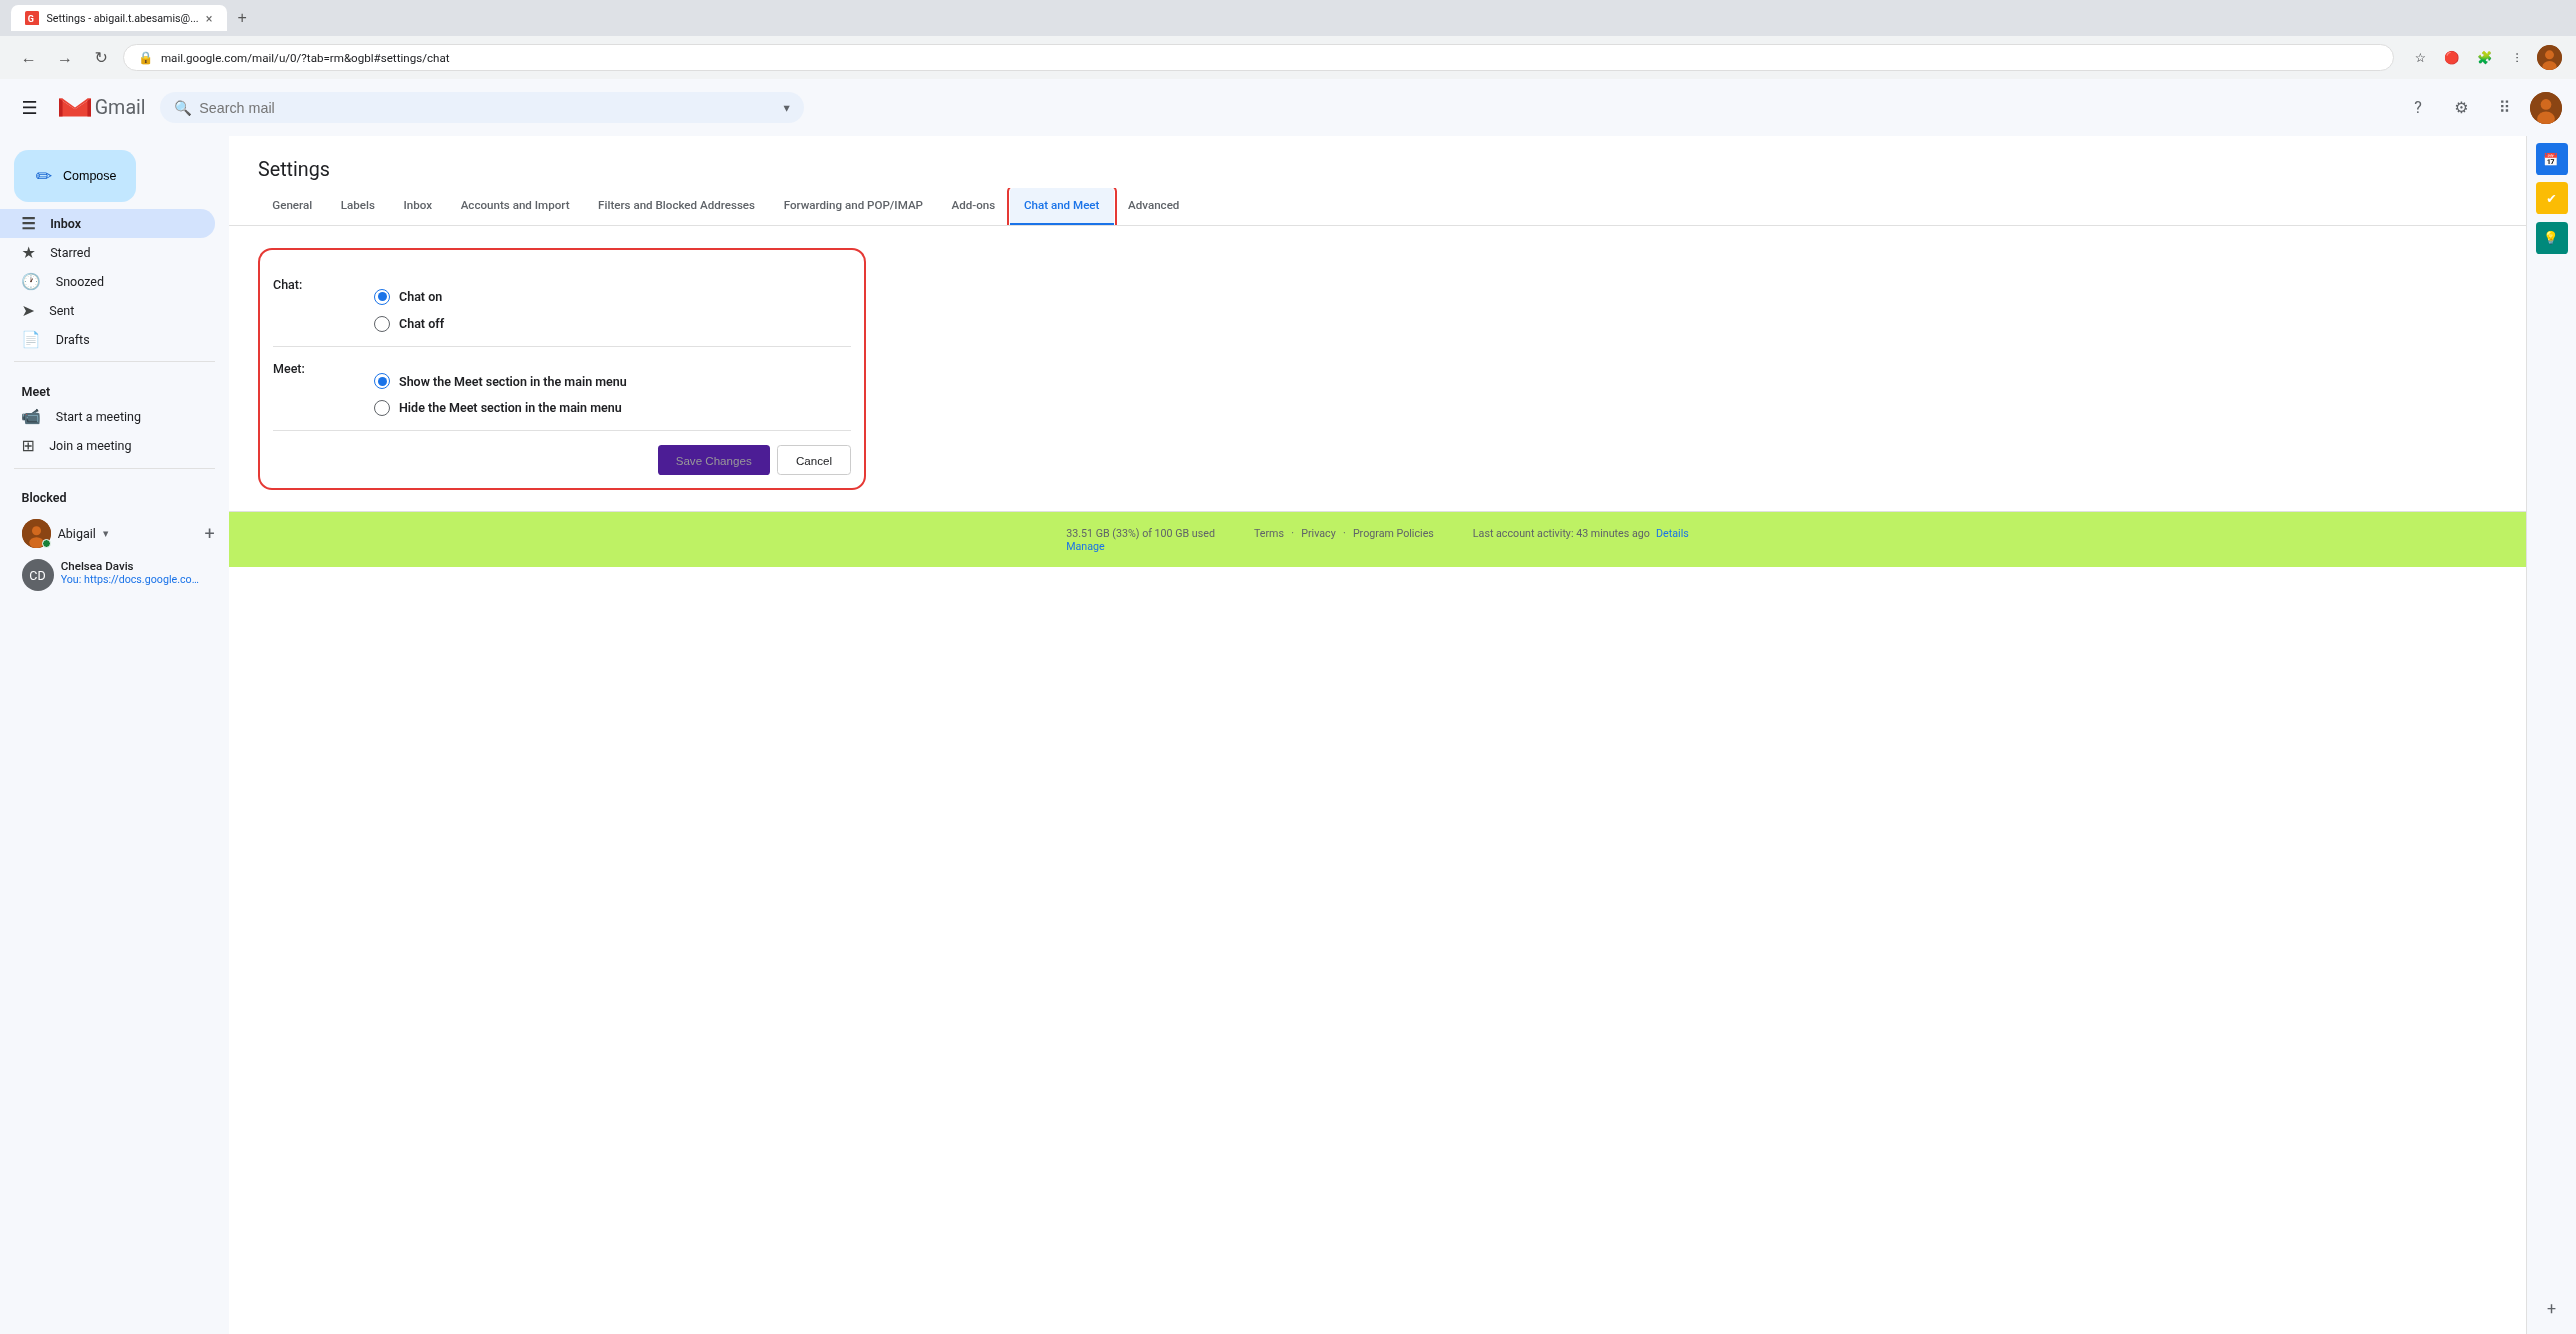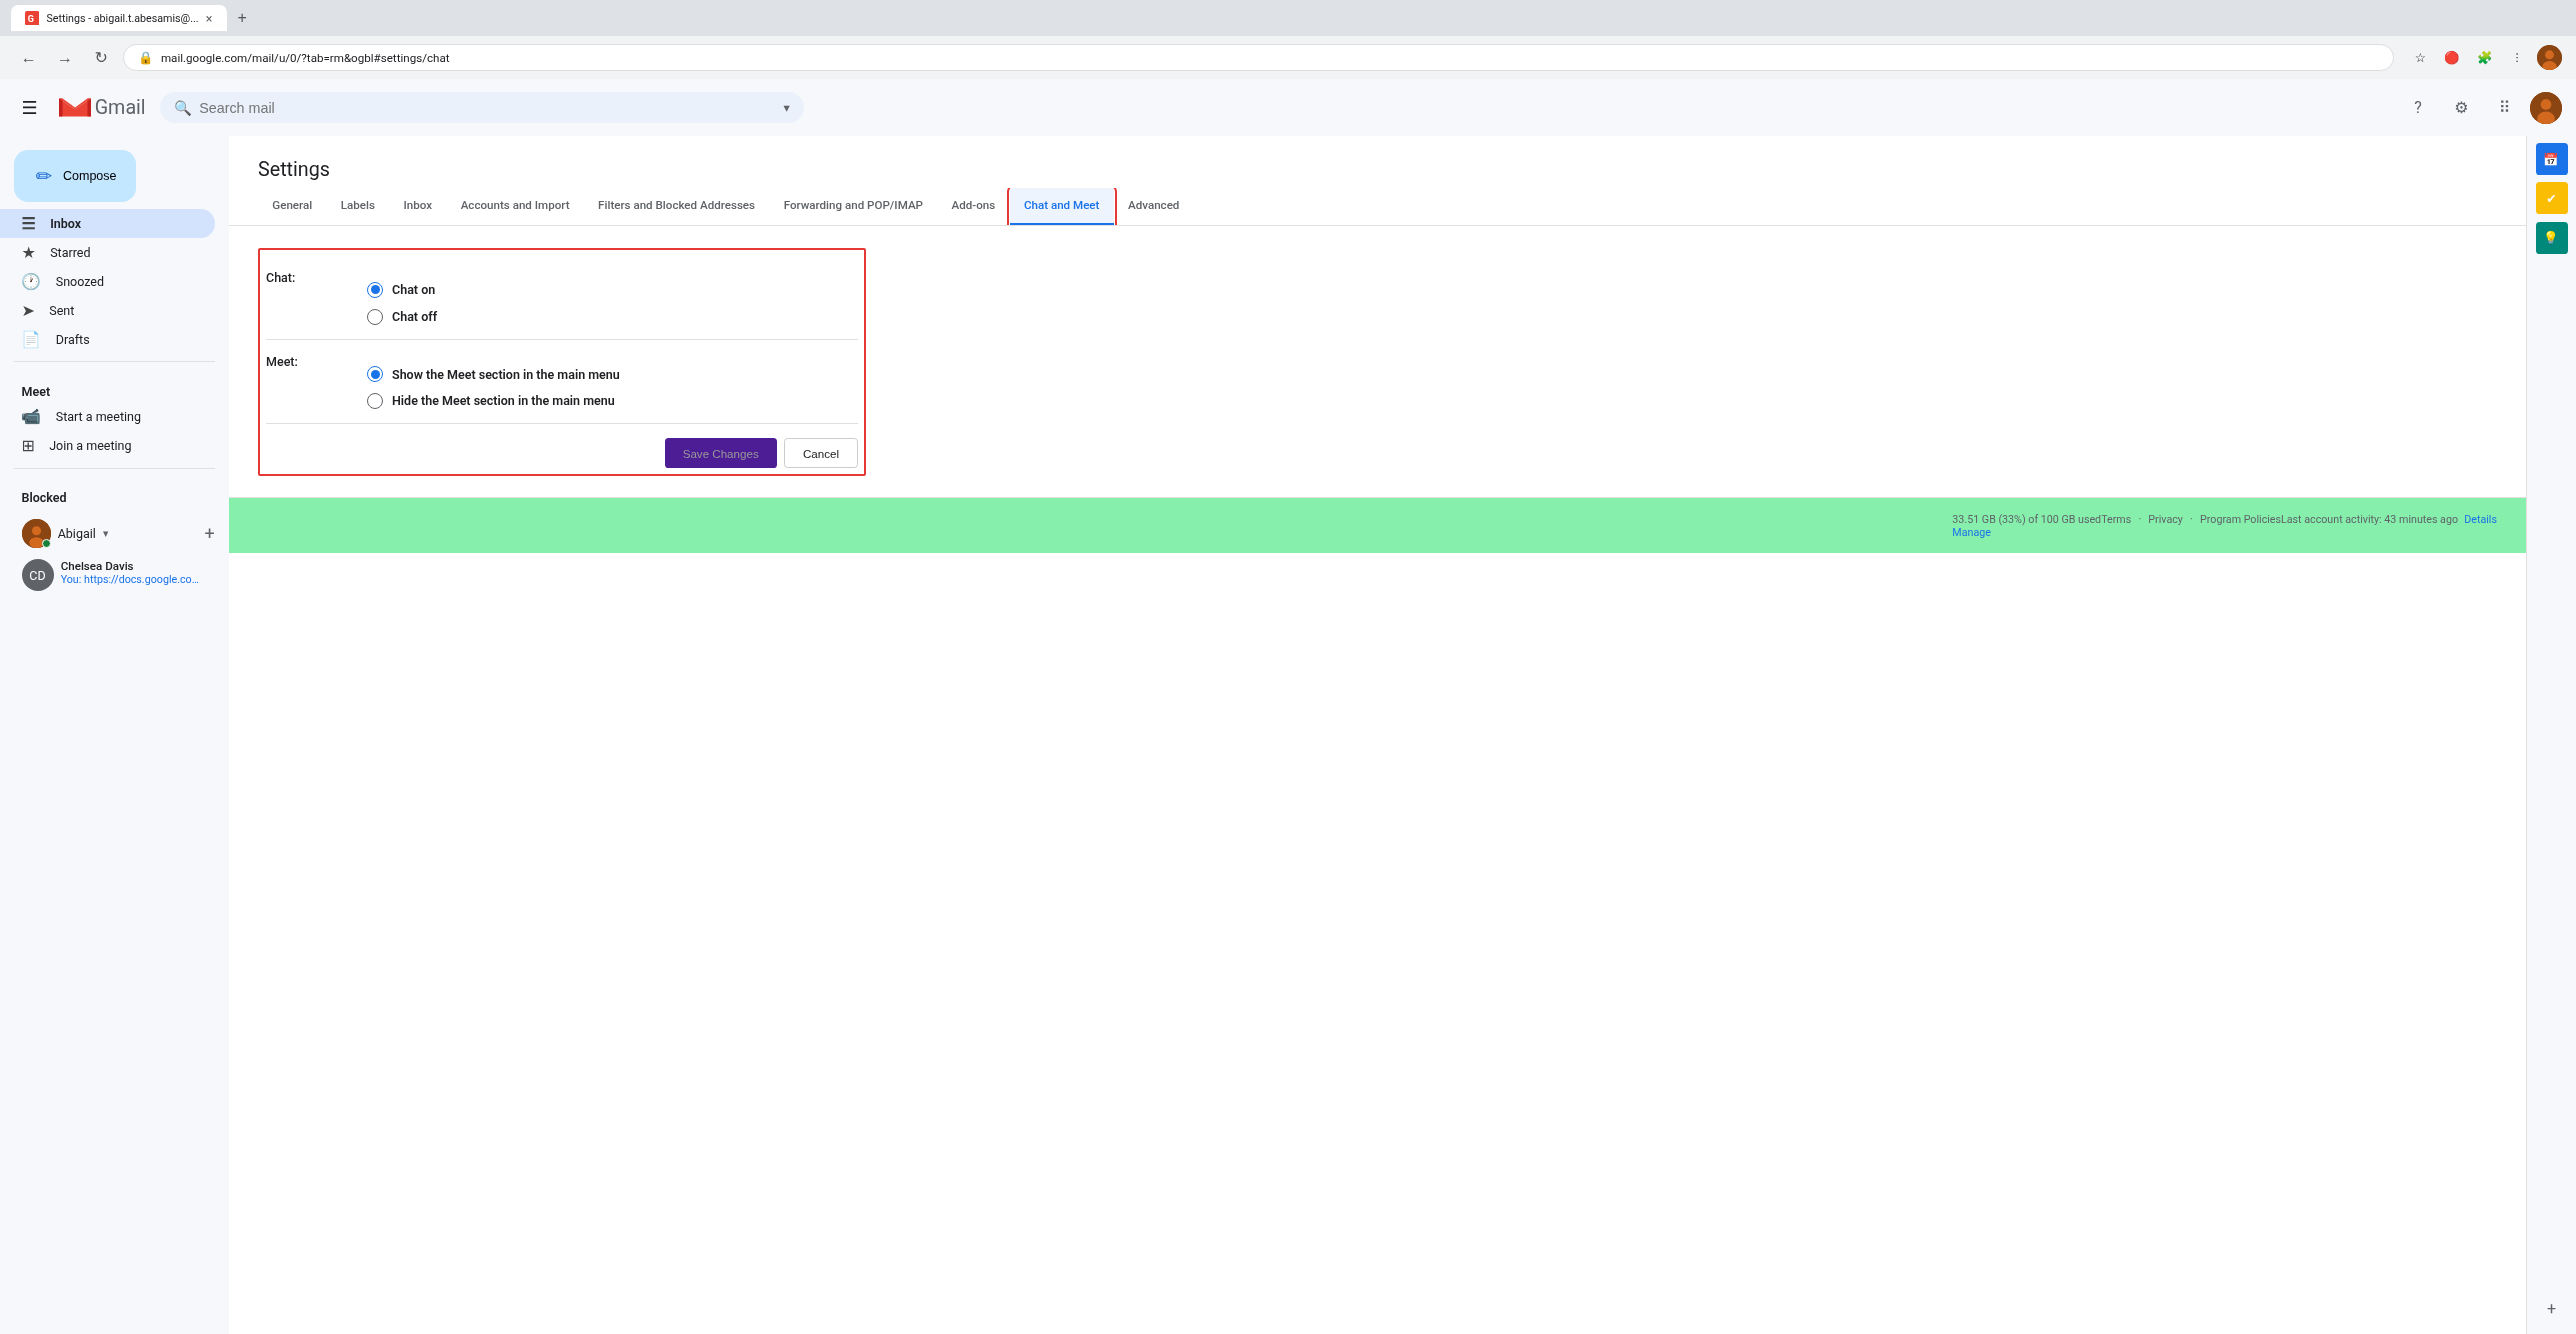--- a/index.html
+++ b/index.html
@@ -124,22 +124,22 @@
     }
     .settings-tab.active {
       color: #1a73e8; border-bottom: 2.7px solid #1a73e8;
       background: rgba(26,115,232,0.08); border-radius: 3.6px 3.6px 0 0;
       outline: 2.7px solid #e53935; outline-offset: 1.8px;
     }
 
     
     .settings-body { padding: 21.5px 29px; }
     .settings-panel {
-      border: 2.7px solid #e53935; border-radius: 2px;
-      max-width: 608px; padding: 6px;
+      border: 2.7px solid #e53935; border-radius: 14px;
+      max-width: 608px; padding: 13px;
       background: #fff;
     }
     .settings-row {
       display: flex; gap: 29px; padding: 14.3px 0;
       border-bottom: 0.9px solid #e0e0e0;
       align-items: flex-start;
     }
     .settings-row:last-child { border-bottom: none; }
     .settings-label { width: 72px; font-size: 12.5px; font-weight: 500; color: #202124; flex-shrink: 0; }
     .settings-options { display: flex; flex-direction: column; gap: 10.7px; margin-top: 12px; }
@@ -159,23 +159,23 @@
       background: #4c1d95; color: #999; border: none;
       padding: 7.2px 18px; border-radius: 3.6px; cursor: pointer; font-size: 11.6px;
     }
     .btn-cancel {
       background: none; border: 0.9px solid #ccc; color: #202124;
       padding: 7.2px 18px; border-radius: 3.6px; cursor: pointer; font-size: 11.6px;
     }
 
     
     .gmail-footer {
-      background: #86efac; padding: 14.3px 29px;
-      display: flex; justify-content: flex-end;
-      font-size: 10.7px; color: #5f6368; border-top: 0.9px solid #e0e0e0;
+      background: #bef264; padding: 14.3px 29px;
+      display: flex; justify-content: center;
+      font-size: 10.7px; color: #5f6368; border-top: 0.9px solid #e0e0e0; gap: 39px;
     }
     .footer-links { display: flex; gap: 7.2px; }
     .footer-link { color: #5f6368; text-decoration: none; }
 
     
     .right-sidebar {
       width: 50px; background: #f6f8fc; display: flex; flex-direction: column;
       align-items: center; padding: 7.2px 0; gap: 7.2px; border-left: 0.9px solid #e0e0e0;
     }
     .right-icon {

